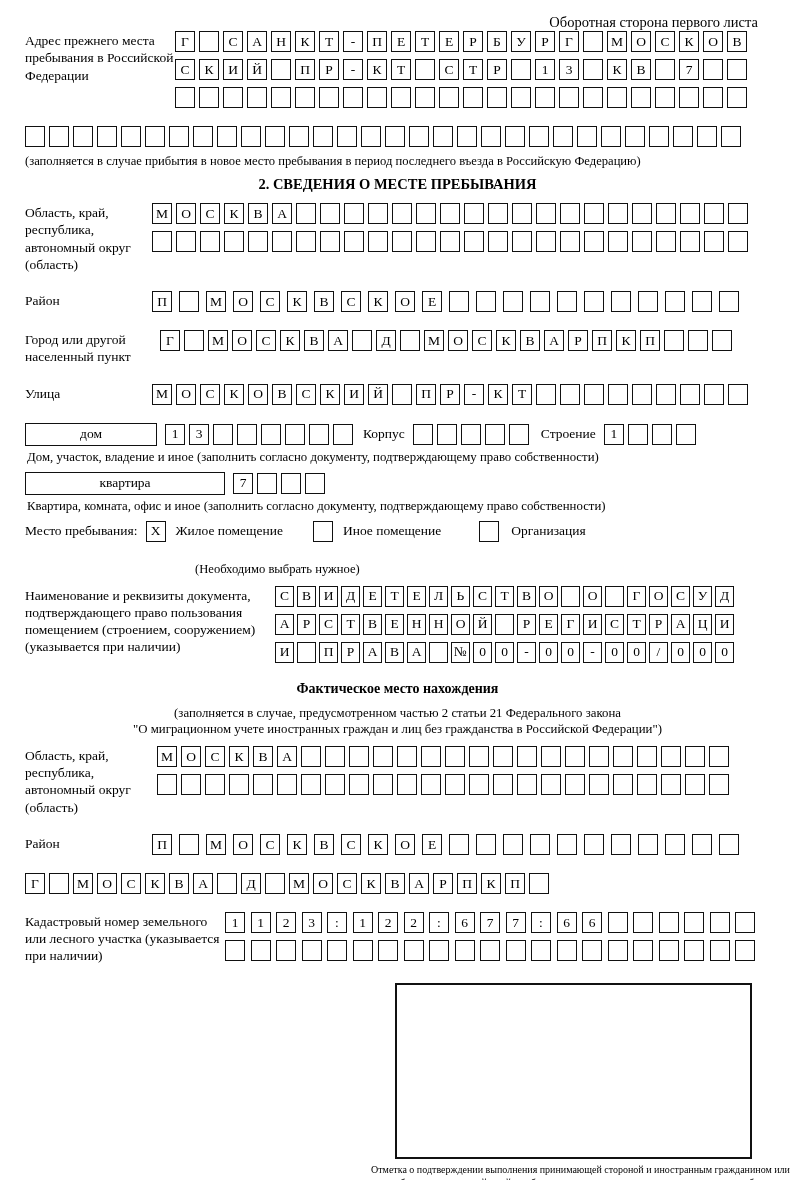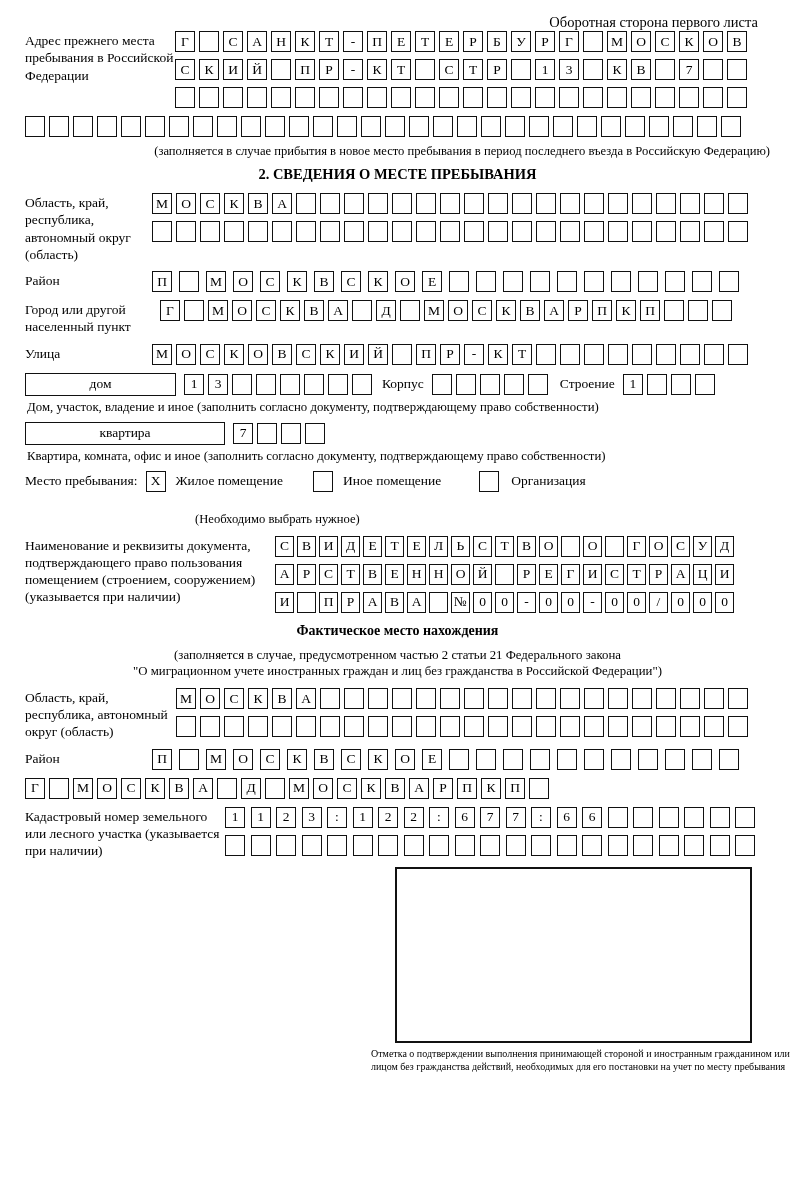--- a/index.html
+++ b/index.html
@@ -5,44 +5,44 @@
   * { box-sizing: border-box; }
   html, body { margin: 0; padding: 0; }
   body {
     width: 800px; height: 1180px; background: #ffffff; color: #000;
     font-family: "Liberation Serif", "DejaVu Serif", serif;
   }
   .page { padding: 14px 30px 20px 25px; }
 
   .header { text-align: right; font-size: 14.5px; padding-right: 12px; }
 
-  .frow { display: flex; align-items: flex-start; margin-bottom: 8px; }
+  .frow { display: flex; align-items: flex-start; margin-bottom: 18px; }
   .flabel { font-size: 13.5px; line-height: 1.28; flex: none; padding-top: 1px; }
 
   .cells { display: flex; gap: 4px; flex: none; }
   .cell {
     width: 20px; height: 21px; border: 1.6px solid #111; flex: none;
     display: flex; align-items: center; justify-content: center;
     font-size: 13.5px; line-height: 1;
   }
   .rowstack { flex: none; }
   .rowstack > .cells { margin-bottom: 7px; }
   .rowstack > .cells:last-child { margin-bottom: 0; }
 
   .wgap  { gap: 7px; }
   .gap5  { gap: 5.5px; }
   .tight { gap: 3px; }
   .tight .cell { width: 19px; }
 
   .w127 { width: 127px; } .w135 { width: 135px; } .w150 { width: 150px; }
-  .w155 { width: 151px; } .w200 { width: 200px; } .w205 { width: 205px; }
+  .w155 { width: 132px; } .w200 { width: 200px; } .w205 { width: 205px; }
   .w250 { width: 250px; }
 
   .fullrow { margin-bottom: 7px; }
-  .footnote { font-size: 12.6px; text-align: right; margin-bottom: 7px; }
+  .footnote { font-size: 12.6px; text-align: left; margin-bottom: 7px; }
   .sec-title { font-weight: bold; font-size: 14.5px; text-align: center; margin: 2px 0 10px 0; }
   .caption { font-size: 12.8px; margin: 2px 0 7px 2px; }
 
   .namebox {
     border: 1.7px solid #111; height: 23px; flex: none;
     display: inline-flex; align-items: center; justify-content: center; font-size: 13.5px;
   }
   .house-row, .apt-row { display: flex; align-items: center; margin-bottom: 4px; }
   .inline-label { font-size: 13.5px; flex: none; } .ml8 { margin-left: 8px; } .ml10 { margin-left: 10px; }
   .ml12 { margin-left: 12px; } .ml30 { margin-left: 30px; } .ml38 { margin-left: 38px; }

